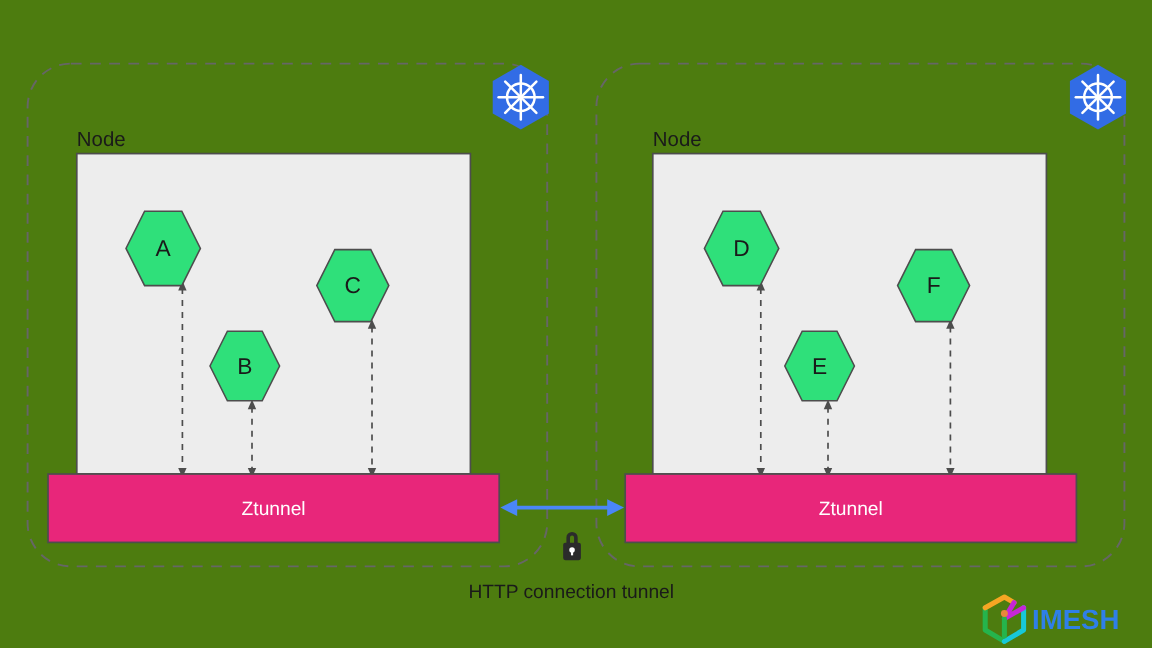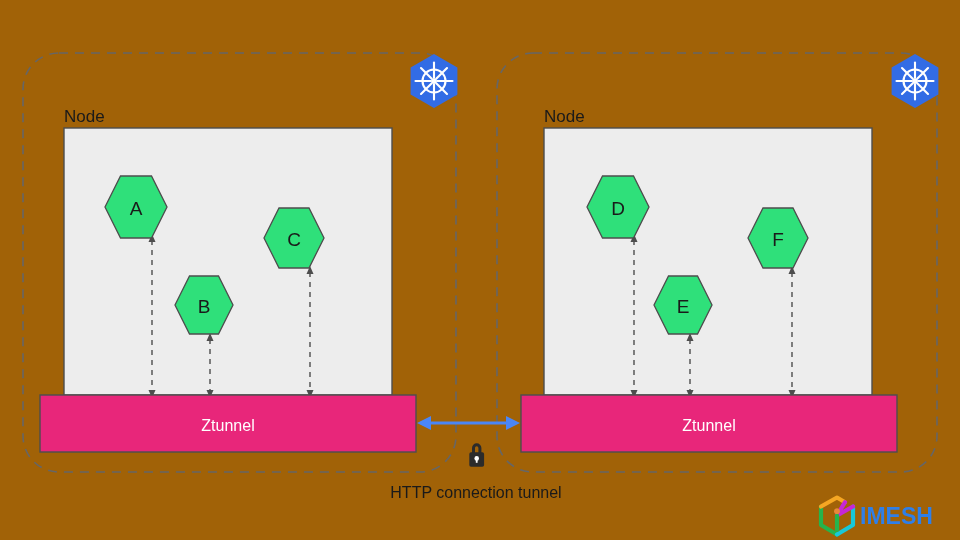--- a/index.html
+++ b/index.html
@@ -7,21 +7,21 @@
     padding: 0;
     background: #ffffff;
   }
   body {
     font-family: "Liberation Sans", sans-serif;
   }
   #canvas {
     position: relative;
     width: 960px;
     height: 540px;
-    background: #a16207;
+    background: #4d7c0f;
     overflow: hidden;
   }
   #diagram-svg {
     position: absolute;
     left: 0;
     top: 0;
     width: 960px;
     height: 540px;
   }
   .hex-label {

